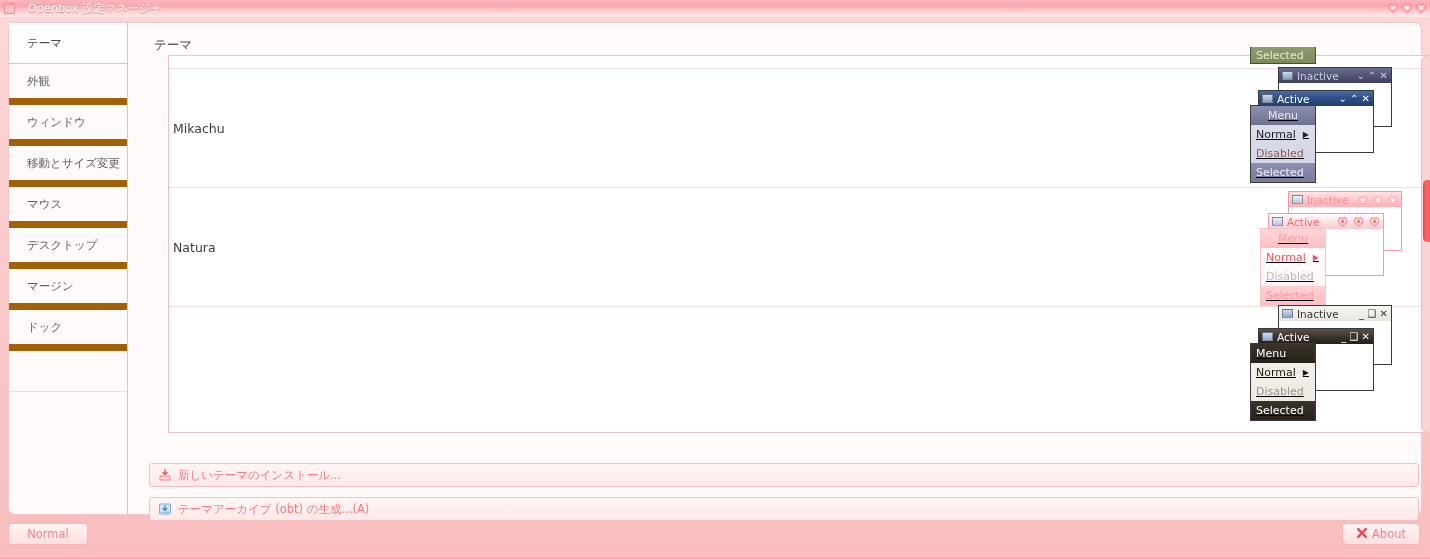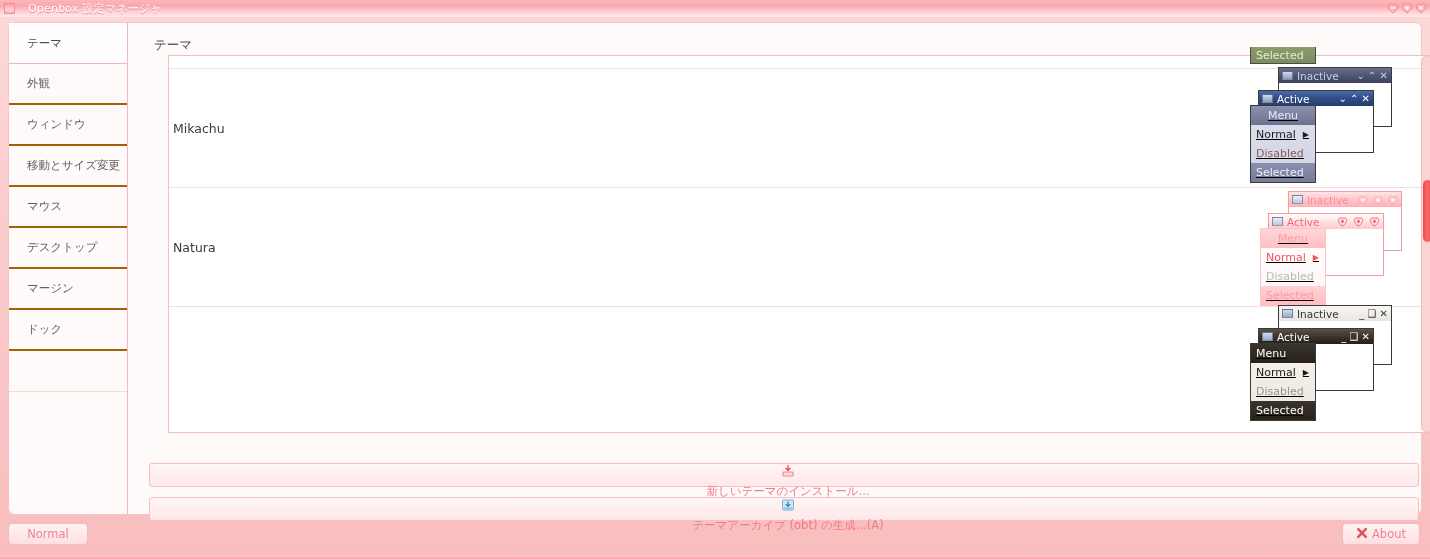--- a/index.html
+++ b/index.html
@@ -43,21 +43,21 @@
     border-radius:7px;
   }
 
   
   #sidebar {
     position:absolute; left:0; top:0; width:119px; height:100%;
     border-right:1px solid #f0b9bc;
   }
   .side-item {
     height:41px; display:flex; align-items:center; padding-left:18px;
-    font-size:11.5px; color:#5f5f5f; border-bottom:2px solid #a16207;
+    font-size:11.5px; color:#5f5f5f; border-bottom:7px solid #a16207;
     cursor:pointer; background:transparent;
   }
   .side-item.first { border-top:none; }
   .side-item.selected {
     background:#fffdfd; color:#4a4a4a;
     border-bottom:1px solid #f0b9bc;
   }
   #sidebar .side-filler { border-bottom:1px solid #f7d9db; height:41px; }
 
   
@@ -147,21 +147,21 @@
     color:#e6eed6; font-size:11px; display:flex; align-items:center; padding-left:5px;
     border:1px solid #4a4a4a; border-top:none;
   }
 
   
   .act-btn {
     position:absolute; left:140px; width:1270px; height:24px;
     background: linear-gradient(180deg,#fff5f5 0%, #ffe8e9 100%);
     border:1px solid #f5c0c4; border-radius:3px;
     display:flex; align-items:center; padding-left:8px; gap:6px;
-    font-size:11.5px; color:#f07a84; cursor:pointer;flex-direction:column;
+    font-size:11.5px; color:#f07a84; cursor:pointer;
   }
   #btn-install { top:440px; }
   #btn-archive { top:474px; }
   .act-icon { width:14px; height:14px; flex:0 0 auto; }
 
   
   #footer { position:absolute; left:0; top:518px; width:1430px; height:41px; }
   .foot-btn {
     position:absolute; top:5px; height:22px;
     background: linear-gradient(180deg,#fff4f4 0%, #ffdfe1 100%);

